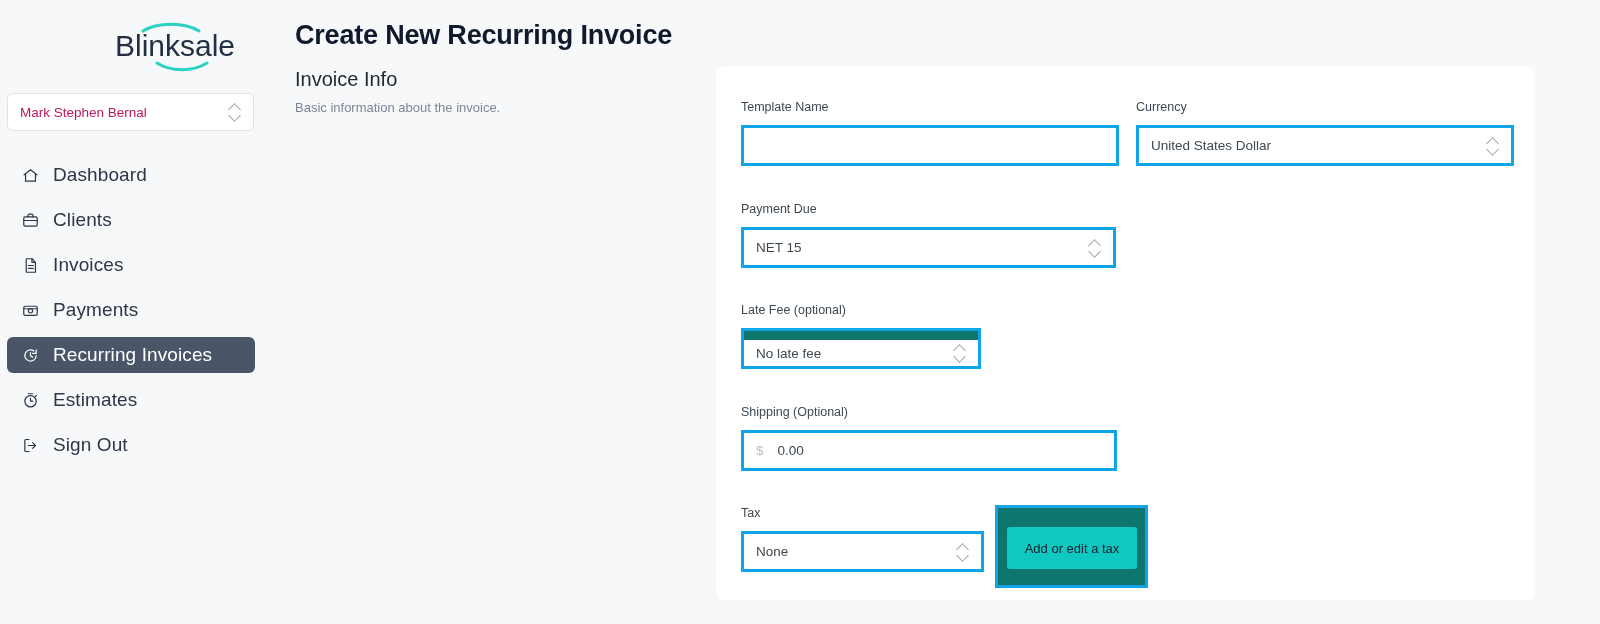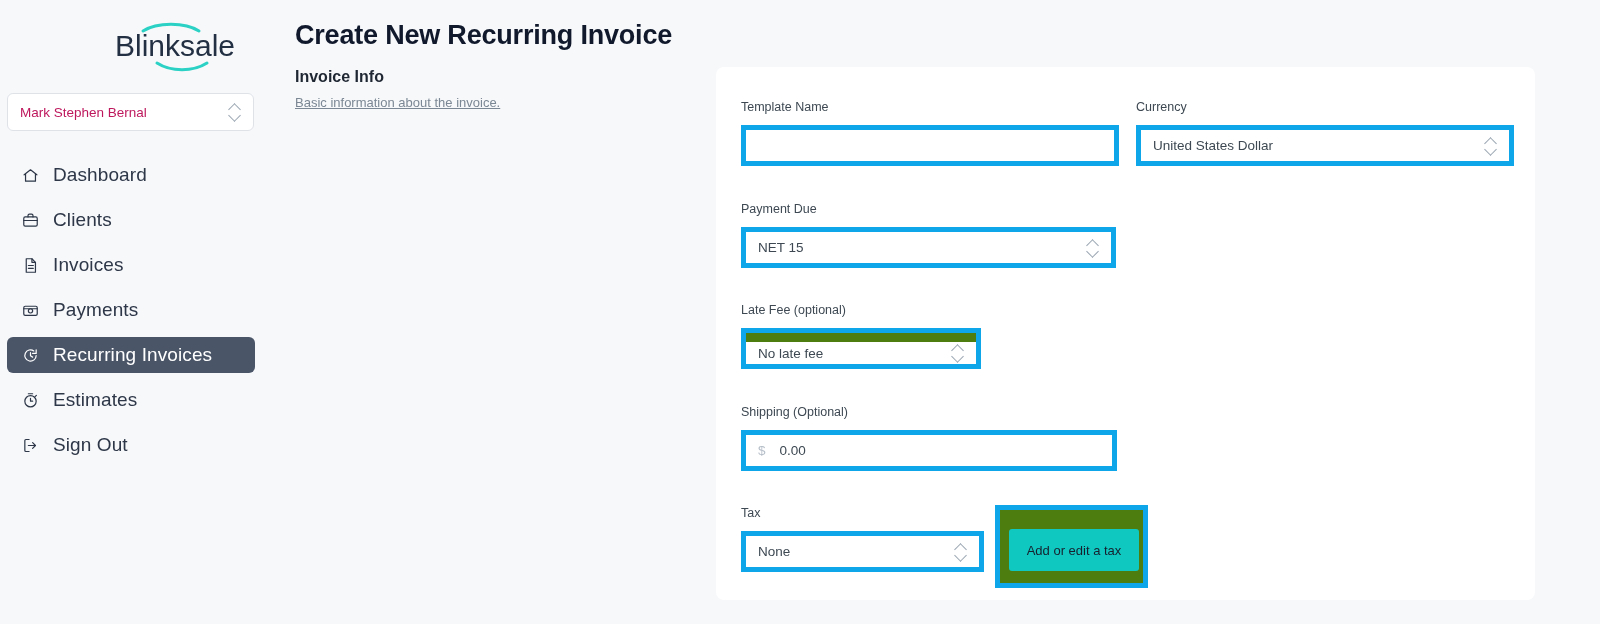--- a/index.html
+++ b/index.html
@@ -122,29 +122,27 @@
     font-weight: bold;
     color: #101a2c;
     letter-spacing: -0.2px;
   }
   .section-head {
     position: absolute;
     left: 295px; top: 68px;
     width: 380px;
   }
   .section-head .sh-title {
-    font-size: 16px;
+    font-size: 20px;
     color: #1f2733;
     margin-bottom: 9px;
-    font-weight: bold;
   }
   .section-head .sh-desc {
     font-size: 13px;
     color: #7b8794;
-    text-decoration: underline;
   }
 
   .card {
     position: absolute;
     left: 716px; top: 67px;
     width: 819px;
     height: 533px;
     background: #ffffff;
     border-radius: 8px;
     box-sizing: border-box;
@@ -154,22 +152,22 @@
     position: absolute;
     font-size: 12.5px;
     color: #3d4852;
     white-space: nowrap;
   }
 
   
   .hl {
     position: absolute;
     box-sizing: border-box;
-    border: 5px solid #0ea5e9;
-    background: #4d7c0f;
+    border: 3px solid #0ea5e9;
+    background: #0f766e;
   }
 
   .ctl {
     position: absolute;
     box-sizing: border-box;
     background: #ffffff;
     border: 1px solid #e2e6ea;
     display: flex;
     align-items: center;
     padding: 0 12px;

